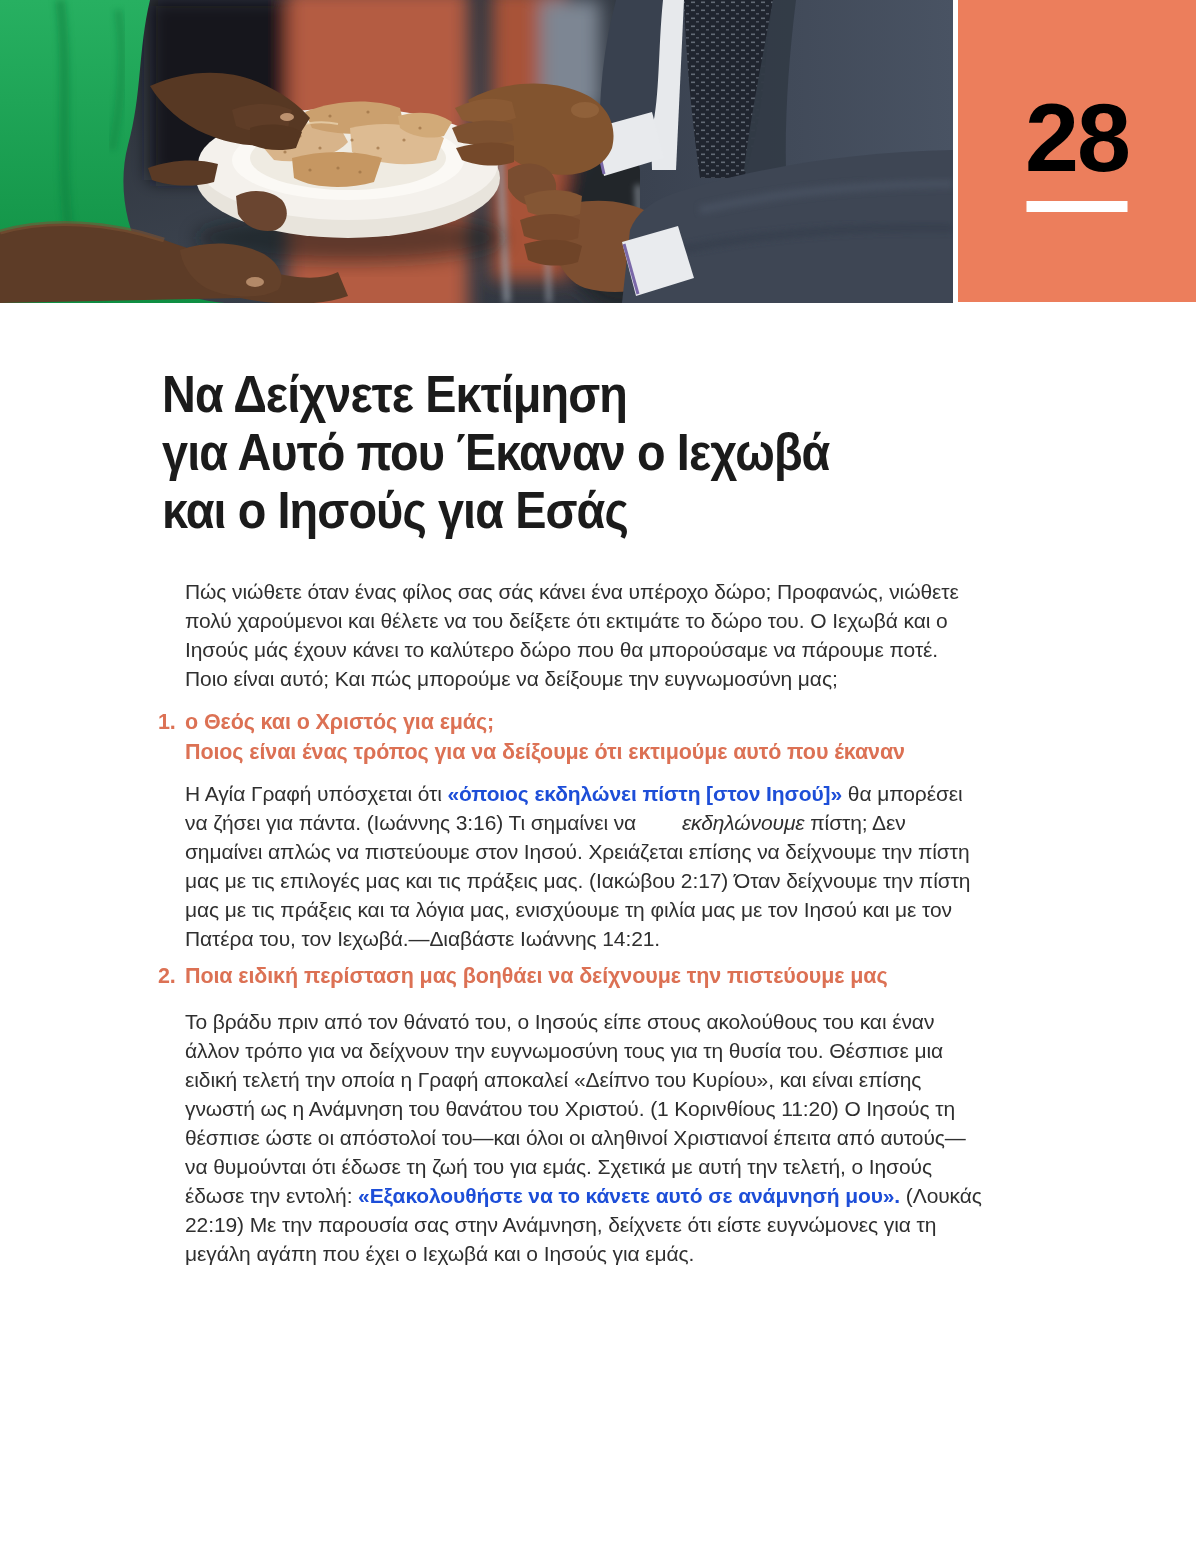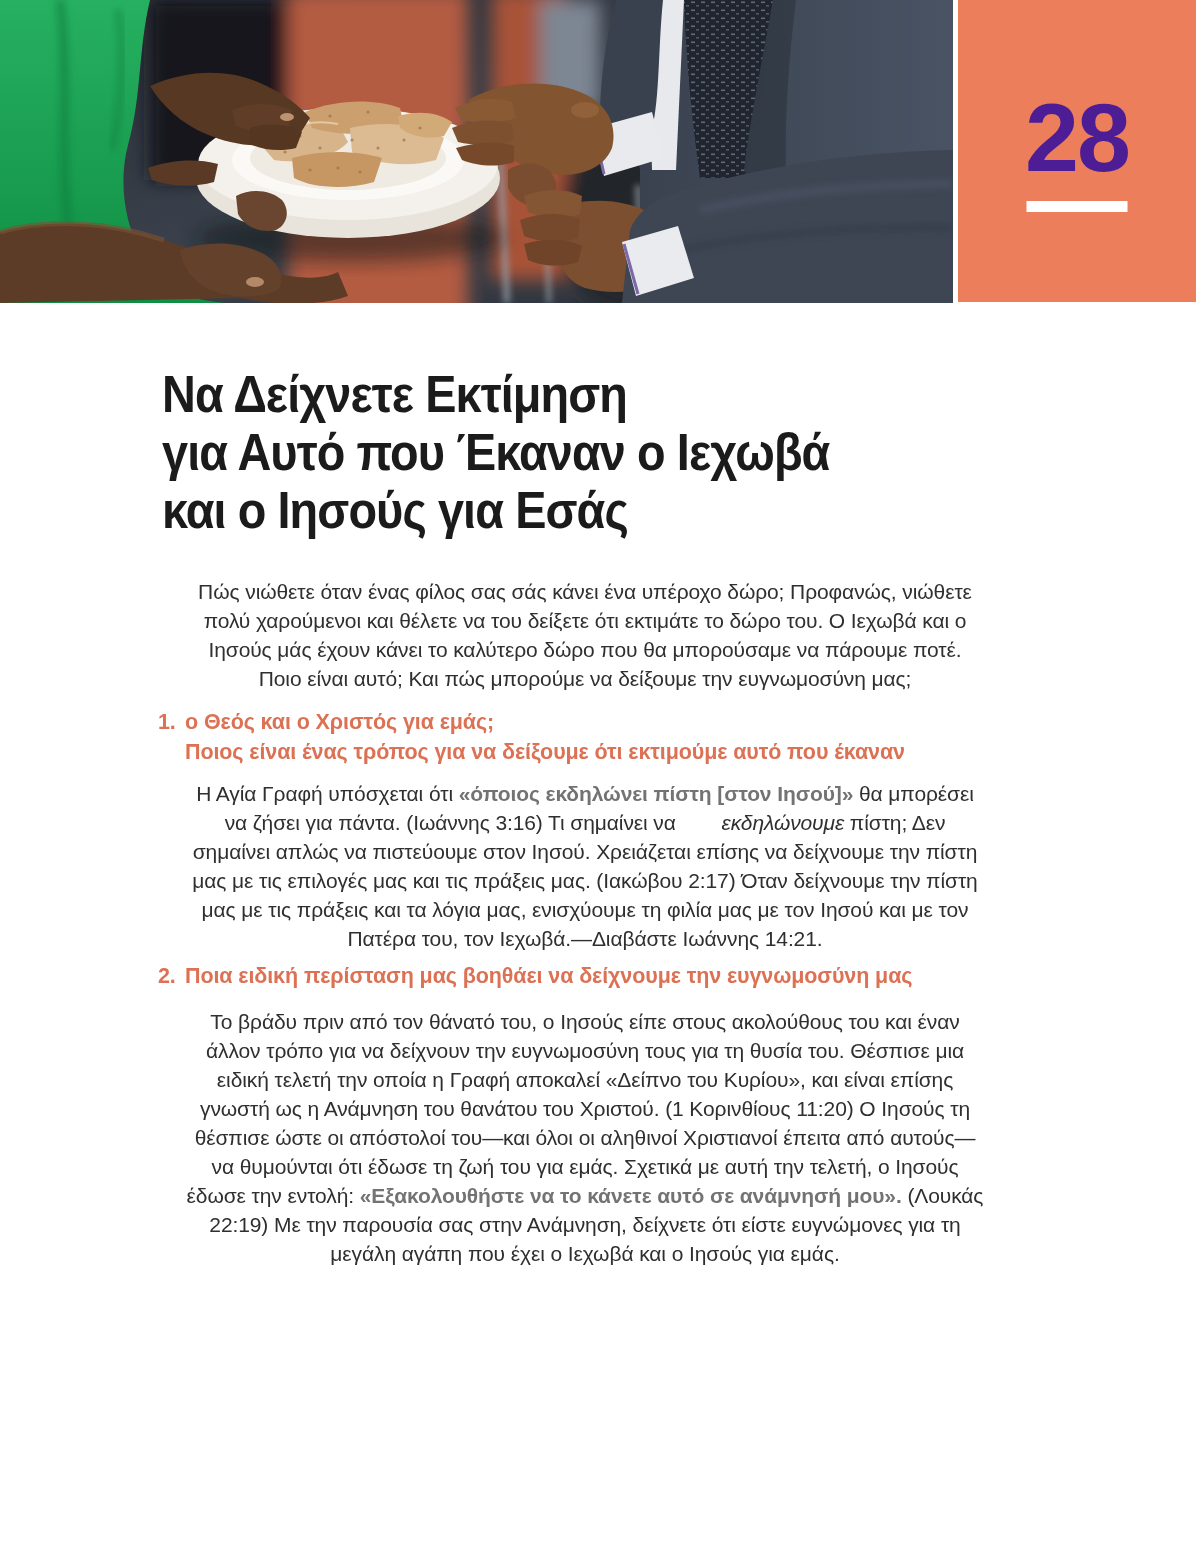--- a/index.html
+++ b/index.html
@@ -19,21 +19,21 @@
   }
   .chapter-box {
     position: absolute;
     left: 958px; top: 0;
     width: 238px; height: 302px;
   }
   .chapter-num {
     position: absolute;
     top: 88px; left: 0; right: 0;
     text-align: center;
-    color: #4c1d95;
+    color: #000000;
     font-size: 97px;
     line-height: 100px;
     font-weight: 700;
     letter-spacing: -2px;
   }
   .chapter-bar {
     position: absolute;
     top: 201px; left: 50%;
     transform: translateX(-50%);
     width: 101px; height: 11px;
@@ -55,24 +55,24 @@
     transform-origin: left top;
   }
   .title div { white-space: nowrap; }
   .body-par {
     margin: 23px 0 0 27px;
     width: 800px;
     font-size: 21px;
     line-height: 29px;
     color: #2f2f2f;
     letter-spacing: -0.1px;
-    text-align: center;
+    text-align: left;
     hyphens: manual;
   }
-  .body-par .seg-b { font-weight: 700; color: #737373; }
+  .body-par .seg-b { font-weight: 700; color: #1d4ed8; }
   .body-par .seg-i { font-style: italic; margin-left: 40px; }
   .intro { margin-top: 38px; }
   .question {
     margin: 14px 0 0 0;
     display: flex;
     font-size: 21.5px;
     line-height: 30px;
     font-weight: 700;
     letter-spacing: -0.1px;
   }
@@ -242,20 +242,20 @@
           <div>ο Θεός και ο Χριστός για εμάς;</div>
           <div>Ποιος είναι ένας τρόπος για να δείξουμε ότι εκτιμούμε αυτό που έκαναν</div>
         </div>
     </div>
 
     <p class="body-par mt-p1"><span>Η Αγία Γραφή υπόσχεται ότι </span><span class="seg-b">«όποιος εκδηλώνει πίστη [στον Ιησού]»</span><span> θα μπορέ­σει να ζήσει για πάντα. (Ιωάννης 3:16) Τι σημαίνει να </span><span class="seg-i">εκδηλώνουμε</span><span> πίστη; Δεν σημαίνει απλώς να πιστεύουμε στον Ιησού. Χρειάζεται επίσης να δείχνουμε την πίστη μας με τις επιλογές μας και τις πράξεις μας. (Ιακώβου 2:17) Όταν δείχνου­με την πίστη μας με τις πράξεις και τα λόγια μας, ενισχύουμε τη φιλία μας με τον Ιησού και με τον Πατέρα του, τον Ιεχωβά.—Διαβάστε Ιωάννης 14:21.</span></p>
 
     <div class="question mt-q2" style="color:#dc7154;">
       <span class="q-num">2.</span>
       <div class="q-lines">
-          <div>Ποια ειδική περίσταση μας βοηθάει να δείχνουμε την ευγνωμοσύνη μας</div>
+          <div>Ποια ειδική περίσταση μας βοηθάει να δείχνουμε την πιστεύουμε μας</div>
         </div>
     </div>
 
     <p class="body-par mt-p2"><span>Το βράδυ πριν από τον θάνατό του, ο Ιησούς είπε στους ακολούθους του και έναν άλλον τρόπο για να δείχνουν την ευγνωμοσύνη τους για τη θυσία του. Θέσπισε μια ειδική τελετή την οποία η Γραφή αποκαλεί «Δείπνο του Κυρίου», και είναι επίσης γνωστή ως η Ανάμνηση του θανάτου του Χριστού. (1 Κορινθίους 11:20) Ο Ιησούς τη θέσπισε ώστε οι απόστολοί του—και όλοι οι αληθινοί Χριστιανοί έπει­τα από αυτούς—να θυμούνται ότι έδωσε τη ζωή του για εμάς. Σχετικά με αυτή την τελετή, ο Ιησούς έδωσε την εντολή: </span><span class="seg-b">«Εξακολουθήστε να το κάνετε αυτό σε ανά­μνησή μου».</span><span> (Λουκάς 22:19) Με την παρουσία σας στην Ανάμνηση, δείχνετε ότι είστε ευγνώμονες για τη μεγάλη αγάπη που έχει ο Ιεχωβά και ο Ιησούς για εμάς.</span></p>
 
   </div>
 </div>
 
 </body></html>

